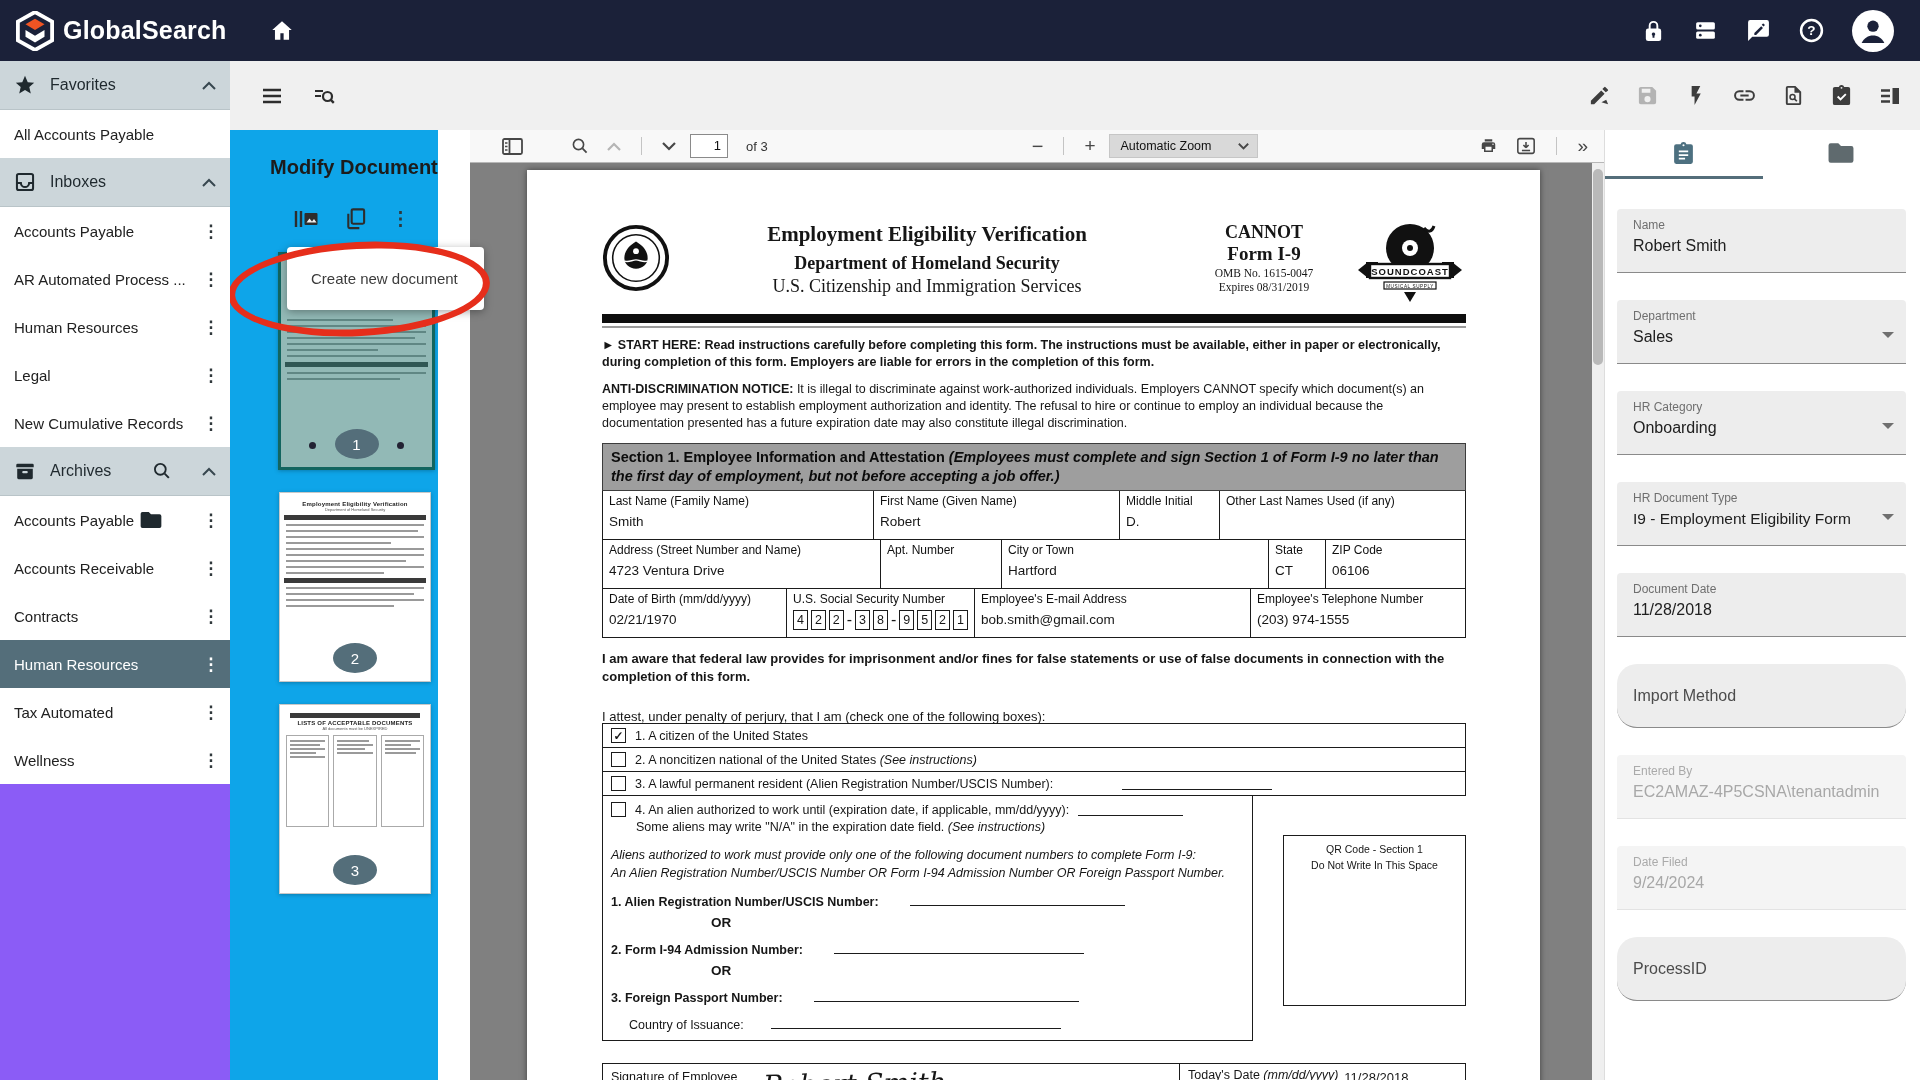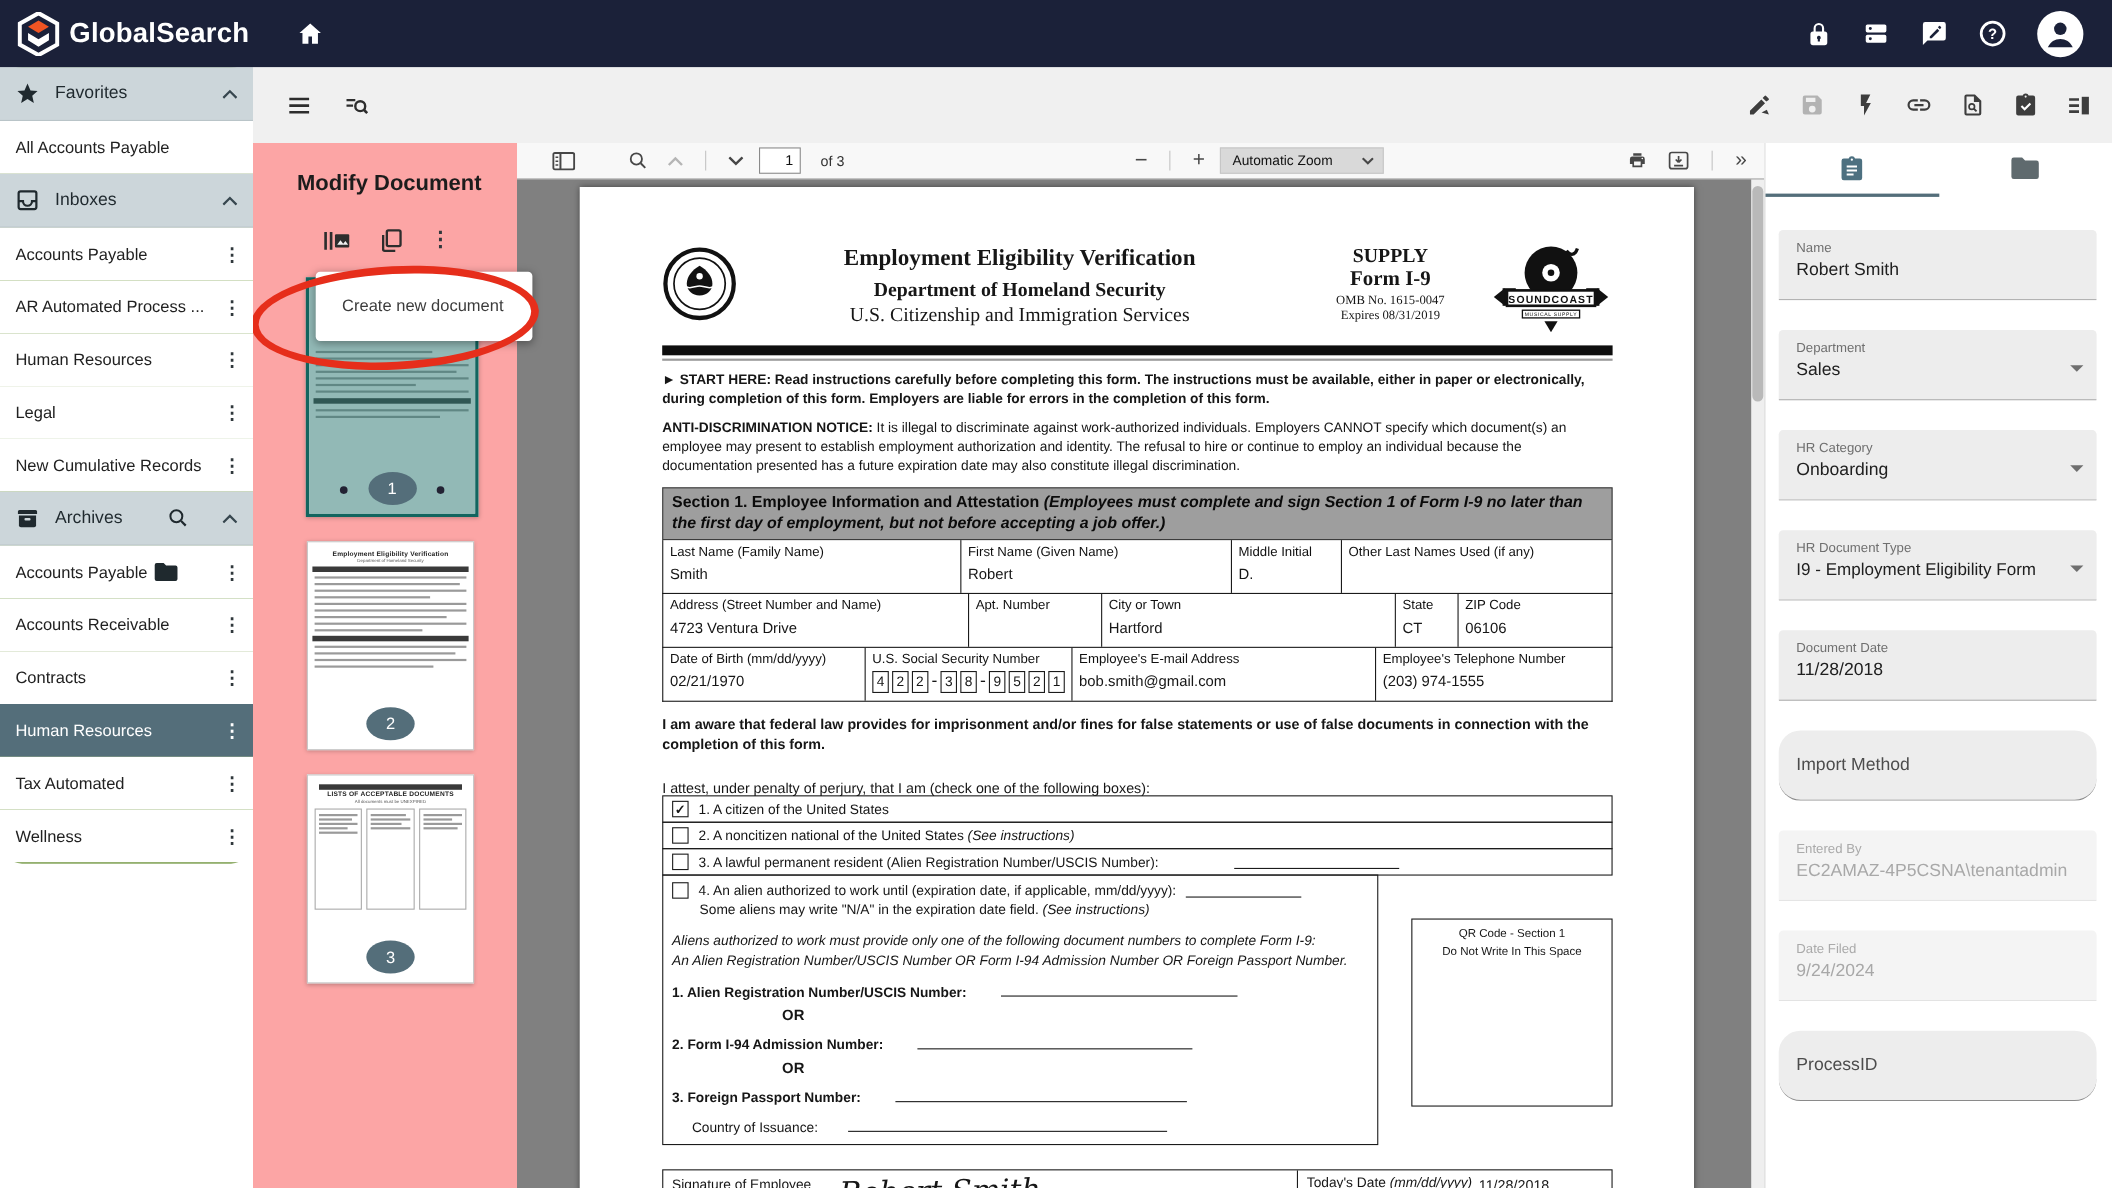--- a/index.html
+++ b/index.html
@@ -13,21 +13,21 @@
   .logo-wrap { display:flex; align-items:center; gap:9px; padding-left:16px; }
   .hexlogo { width:38px; height:40px; position:relative; }
   .brand { color:#fff; font-size:25px; font-weight:bold; letter-spacing:.2px; }
   .home-btn { margin-left:42px; color:#fff; display:flex; align-items:center; }
   .hdr-right { margin-left:auto; display:flex; align-items:center; gap:28px; padding-right:26px; }
   .hicon { color:#fff; display:flex; align-items:center; cursor:pointer; }
   .avatar-circle { width:42px; height:42px; border-radius:50%; background:#fff; display:flex;
     align-items:center; justify-content:center; }
 
   
-  .sidebar { position:absolute; left:0; top:61px; width:230px; height:724px; background:#4d7c0f; z-index:10;border-radius:20px; }
+  .sidebar { position:absolute; left:0; top:61px; width:230px; height:1019px; background:#8b5cf6; z-index:10; }
   .sec-hdr { height:49px; background:#ccd6da; display:flex; align-items:center; padding:0 14px;
     gap:14px; border-bottom:1px solid #b9c4c8; cursor:pointer; }
   .sec-hdr .sec-label { font-size:16px; color:#1f292e; }
   .sec-hdr .spacer { flex:1; }
   .s-item { height:48px; display:flex; align-items:center; padding:0 10px 0 14px; font-size:15px;
     color:#212121; cursor:pointer; background:#fff; }
   .s-item .lbl { flex:1; white-space:nowrap; overflow:hidden; text-overflow:ellipsis; }
   .s-item.selected { background:#546e7a; color:#fff; }
   .kebab { width:18px; text-align:center; font-size:17px; letter-spacing:0; color:#30383c;
     font-weight:bold; cursor:pointer; line-height:1; }
@@ -36,21 +36,21 @@
 
   
   .strip { position:absolute; left:230px; top:61px; width:1690px; height:69px; background:#f0f0f0;
     display:flex; align-items:center; z-index:5; }
   .strip .left-icons { display:flex; gap:28px; padding-left:30px; }
   .strip .right-icons { margin-left:auto; display:flex; gap:25px; padding-right:18px; }
   .tool { color:#3d3d3d; display:flex; align-items:center; cursor:pointer; }
   .tool.disabled { color:#b3b3b3; cursor:default; }
 
   
-  .modify { position:absolute; left:230px; top:130px; width:240px; height:950px; background:#fca5a5; z-index:4; }
+  .modify { position:absolute; left:230px; top:130px; width:208px; height:950px; background:#0ea5e9; z-index:4; }
   .modify h1 { font-size:20px; font-weight:bold; color:#1c1c1c; padding:26px 0 0 40px; }
   .thumb-tools { display:flex; align-items:center; gap:24px; padding:28px 0 0 64px; color:#2d2d2d; }
   .thumb { position:absolute; background:#fff; border:1px solid #c8c8c8;
     box-shadow:0 1px 4px rgba(0,0,0,.25); overflow:hidden; }
   .thumb.sel { border:3px solid #12655f; }
   .thumb .overlay { position:absolute; inset:0; background:rgba(38,115,110,.5); }
   .page-badge { position:absolute; bottom:8px; left:50%; transform:translateX(-50%);
     min-width:44px; height:30px; border-radius:50%; background:#546e7a; color:#fff;
     font-size:15px; display:flex; align-items:center; justify-content:center; z-index:3; }
   .hdot { position:absolute; width:7px; height:7px; border-radius:50%; background:#223; bottom:18px; z-index:3; }
@@ -539,21 +539,21 @@
             <path d="M35 18c-7 4-12 10-12 17 0 6 5 11 12 11s12-5 12-11c0-7-5-13-12-17Z" fill="#111"></path>
             <path d="M23 38c4 2 8-1 12-1s8 3 12 1" stroke="#fff" stroke-width="1.4" fill="none"></path>
             <circle cx="35" cy="28" r="3" fill="#fff"></circle>
           </svg>
           <div class="titles">
             <div class="t1">Employment Eligibility Verification</div>
             <div class="t2">Department of Homeland Security</div>
             <div class="t3">U.S. Citizenship and Immigration Services</div>
           </div>
           <div class="uscis">
-            <div class="u1">SUPPLY</div>
+            <div class="u1">CANNOT</div>
             <div class="u2">Form I-9</div>
             <div class="u3">OMB No. 1615-0047</div>
             <div class="u4">Expires 08/31/2019</div>
           </div>
           <div class="stamp">
             <svg viewBox="0 0 112 86" width="112" height="86">
               <circle cx="56" cy="28" r="24" fill="#111"></circle>
               <circle cx="56" cy="28" r="8" fill="#fff"></circle>
               <circle cx="56" cy="28" r="3" fill="#111"></circle>
               <path d="M70 8c4 5 8 4 10-2" stroke="#111" stroke-width="3" fill="none"></path>

